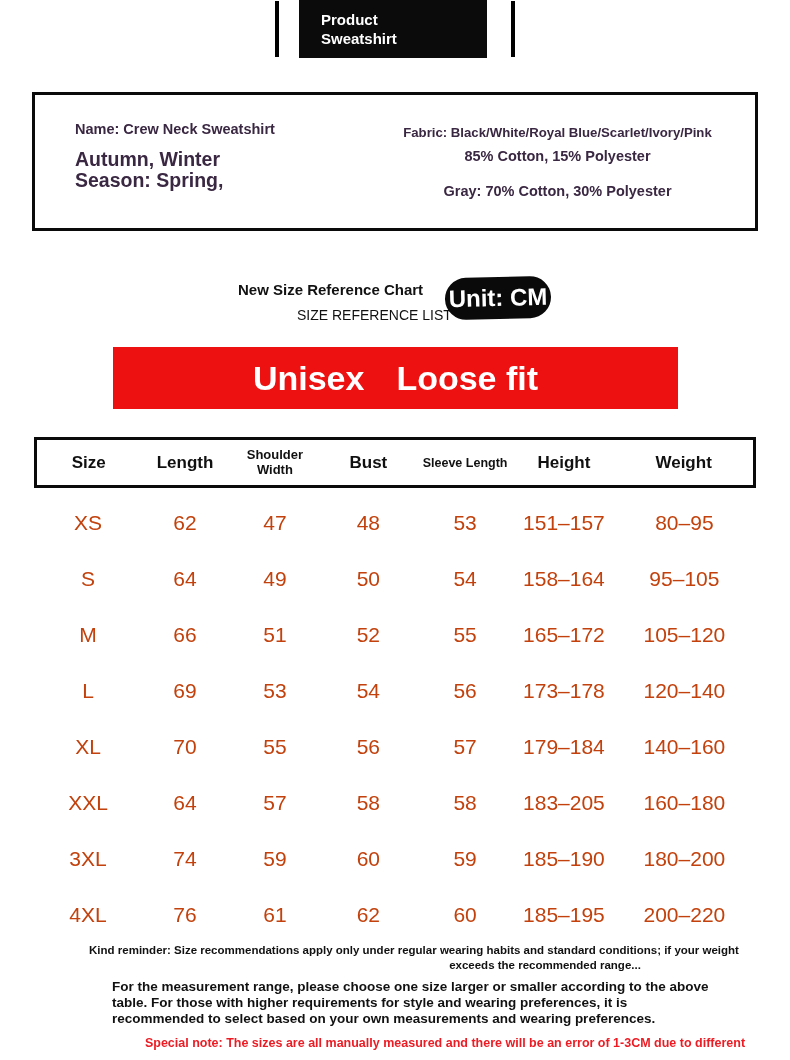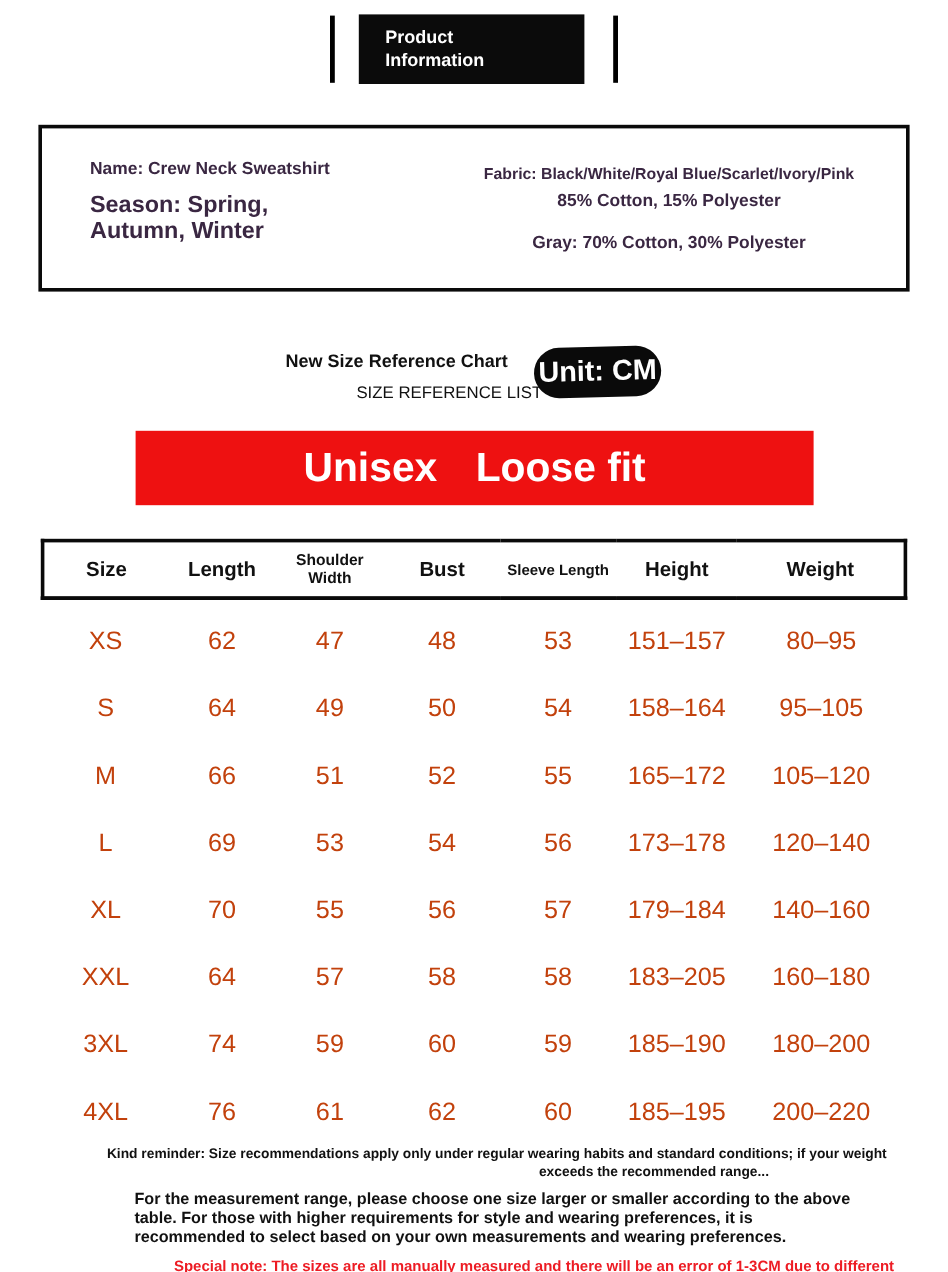--- a/index.html
+++ b/index.html
@@ -5,21 +5,21 @@
   html, body { margin:0; padding:0; }
   body {
     width:790px; height:1060px;
     background:#ffffff;
     font-family:"Liberation Sans", sans-serif;
     position:relative; overflow:hidden;
     color:#111;
   }
 
   
-  .top-header { display:flex; align-items:center; justify-content:center; padding-top:12px; }
+  .top-header { display:flex; align-items:center; justify-content:center; }
   .side-bar { width:4px; height:56px; background:#000; }
   .side-bar.left  { margin-right:20px; }
   .side-bar.right { margin-left:24px; }
   .title-box {
     width:188px; height:58px; background:#0b0b0b; color:#fff;
     display:flex; flex-direction:column; justify-content:center;
     padding-left:22px; box-sizing:border-box;
     font-weight:bold; font-size:15px; line-height:1.3;
   }
 
@@ -89,31 +89,31 @@
   .special-note { margin-top:8px; font-size:12.5px; font-weight:bold; line-height:1.35; }
   .sn-line1 { text-align:center; margin-left:100px; }
 </style>
 </head>
 <body>
 
 <div class="top-header">
   <div class="side-bar left"></div>
   <div class="title-box">
     <span>Product</span>
-    <span>Information</span>
+    <span>Sweatshirt</span>
   </div>
   <div class="side-bar right"></div>
 </div>
 
 <div class="info-box" style="color: rgb(58, 39, 66);">
   <div class="info-left">
     <div class="product-name">Name: Crew Neck Sweatshirt</div>
     <div class="product-season">
+      <div>Autumn, Winter</div>
       <div>Season: Spring,</div>
-      <div>Autumn, Winter</div>
     </div>
   </div>
   <div class="info-right">
     <div class="fabric-line">Fabric: Black/White/Royal Blue/Scarlet/Ivory/Pink</div>
     <div class="composition-line">85% Cotton, 15% Polyester</div>
     <div class="gray-line">Gray: 70% Cotton, 30% Polyester</div>
   </div>
 </div>
 
 <div class="size-ref">

